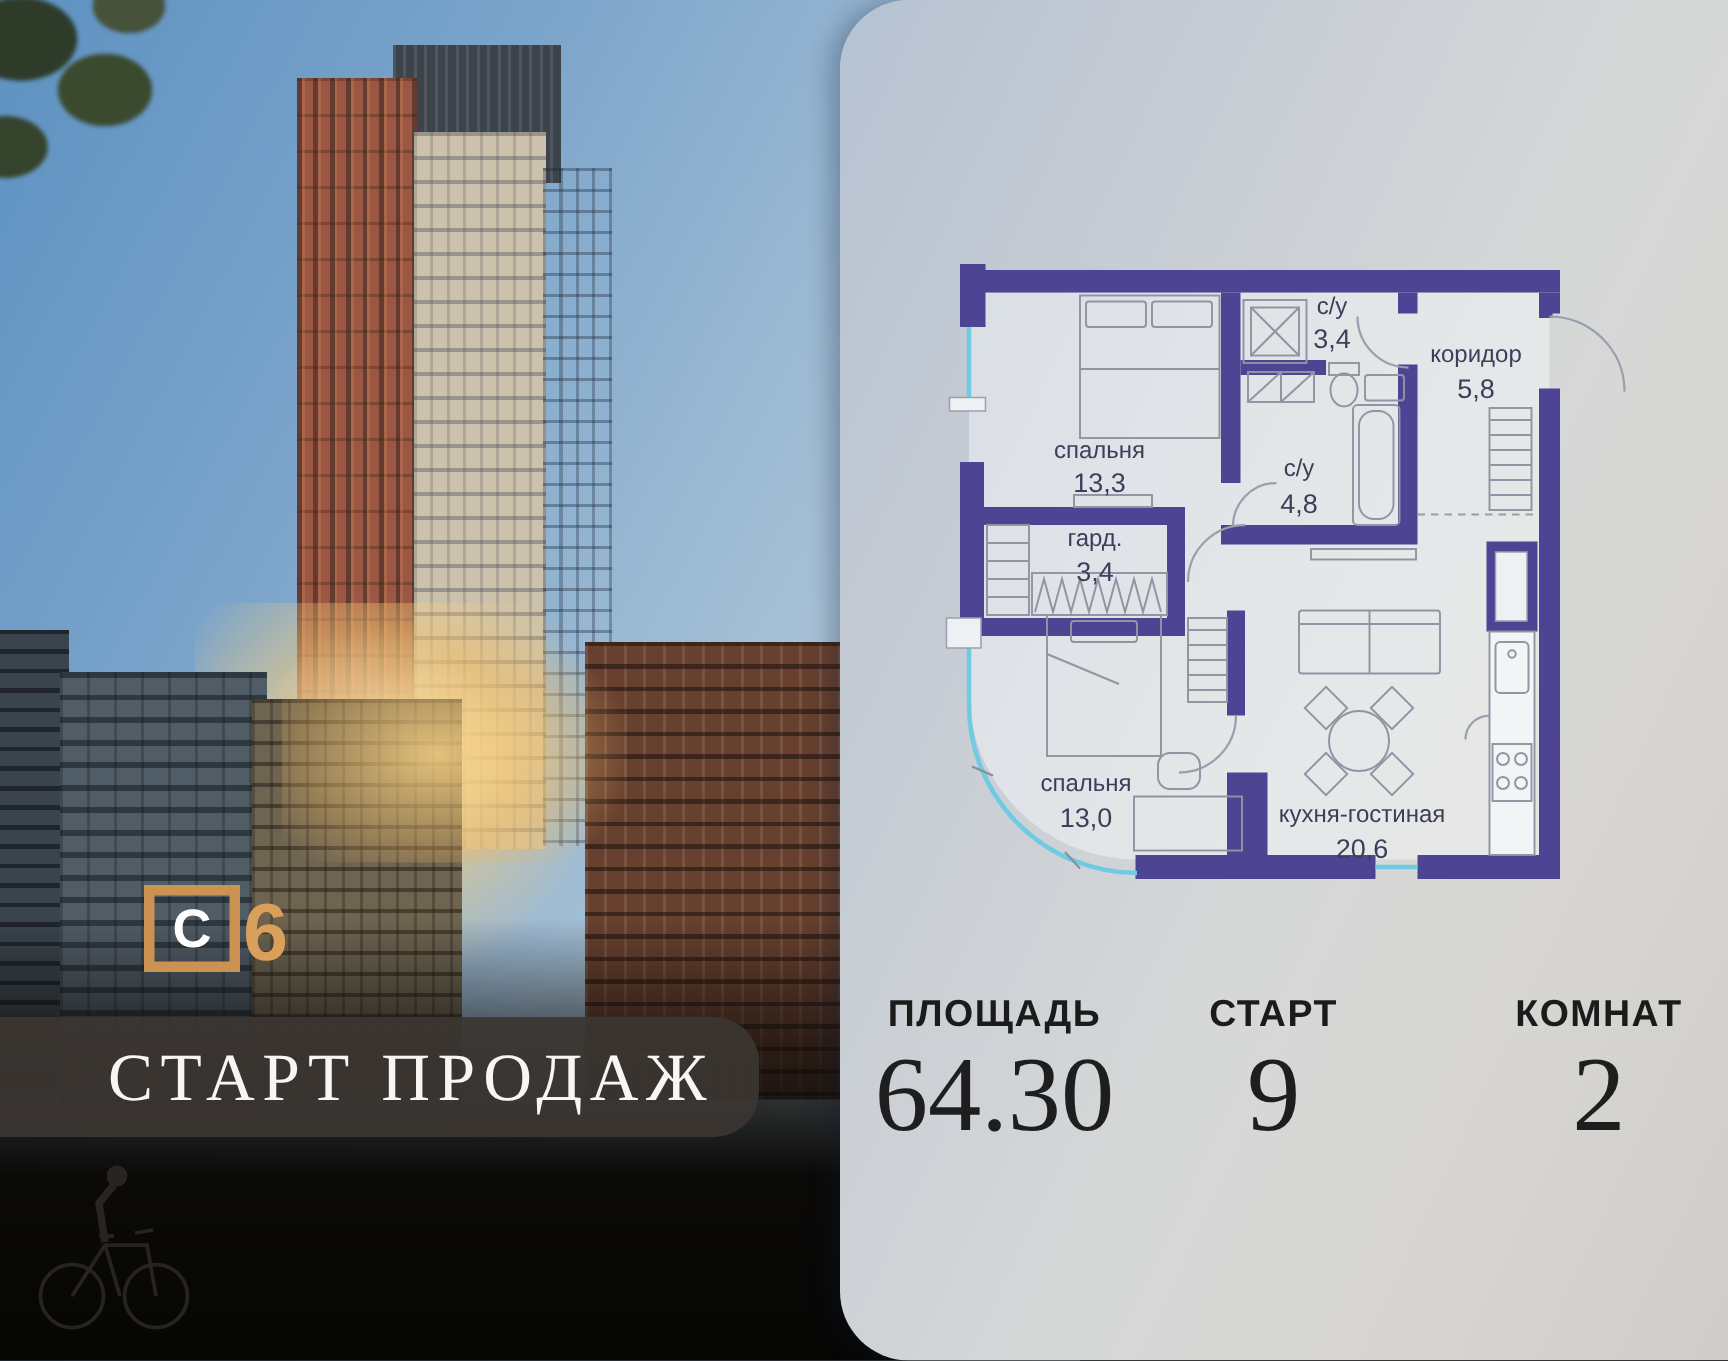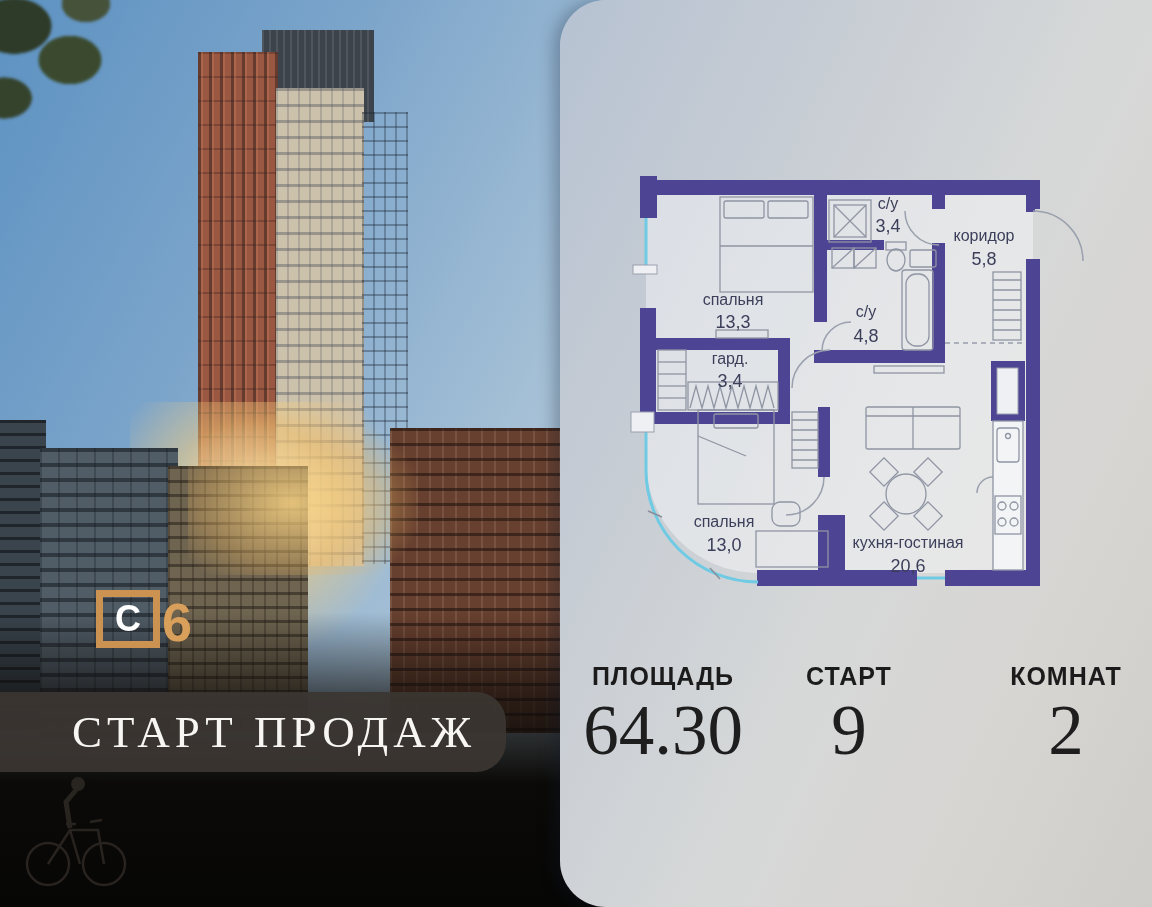--- a/index.html
+++ b/index.html
@@ -50,21 +50,21 @@
 
   
   .logo{position:absolute;left:96px;top:589px;height:60px;display:flex;align-items:center;z-index:5;}
   .logo-box{box-sizing:border-box;width:64px;height:58px;border:7px solid #cb9252;
     display:flex;align-items:center;justify-content:center;}
   .logo-first{font-size:36px;font-weight:800;color:#ffffff;line-height:1;}
   .logo-rest{font-size:37px;font-weight:800;color:#ffffff;letter-spacing:16px;margin-left:16px;line-height:1;}
   .logo-num{font-size:54px;font-weight:700;color:#d9a05c;margin-left:2px;transform:translateY(3px);line-height:1;}
   .banner{position:absolute;left:0;top:678px;width:506px;height:80px;z-index:5;
     background:rgba(59,54,50,.93);border-radius:0 30px 30px 0;
-    display:flex;align-items:center;justify-content:center;padding-left:42px;box-sizing:border-box;margin-top:14px;}
+    display:flex;align-items:center;justify-content:center;padding-left:42px;box-sizing:border-box;}
   .banner-text{font-family:"Liberation Serif",serif;font-size:45px;font-weight:400;
     color:#f7f6f3;letter-spacing:5px;white-space:nowrap;}
 
   
   .card{position:absolute;left:560px;top:0;width:592px;height:907px;
     border-radius:46px 0 0 46px;
     background:linear-gradient(115deg,#b6c2d2 0%,#c6ccd4 26%,#d6d8d8 55%,#d7d5d2 78%,#cfcdca 100%);
     box-shadow:-6px 0 16px rgba(15,25,45,.30);}
   .plan{position:absolute;left:60px;top:160px;width:470px;height:450px;}
   .stats{position:absolute;left:0;top:662px;width:100%;height:110px;}

